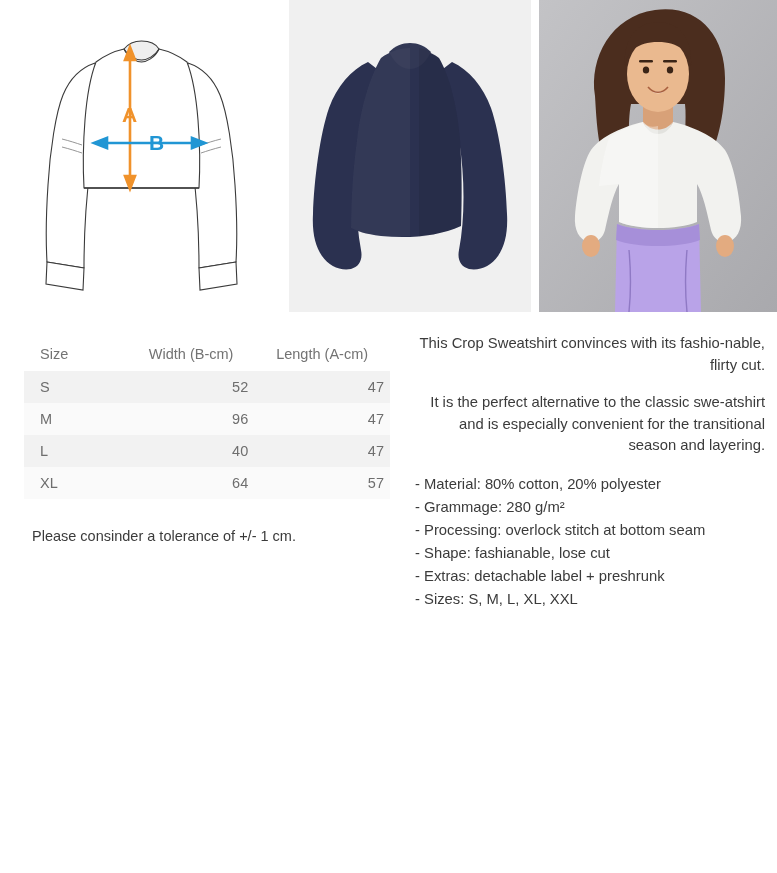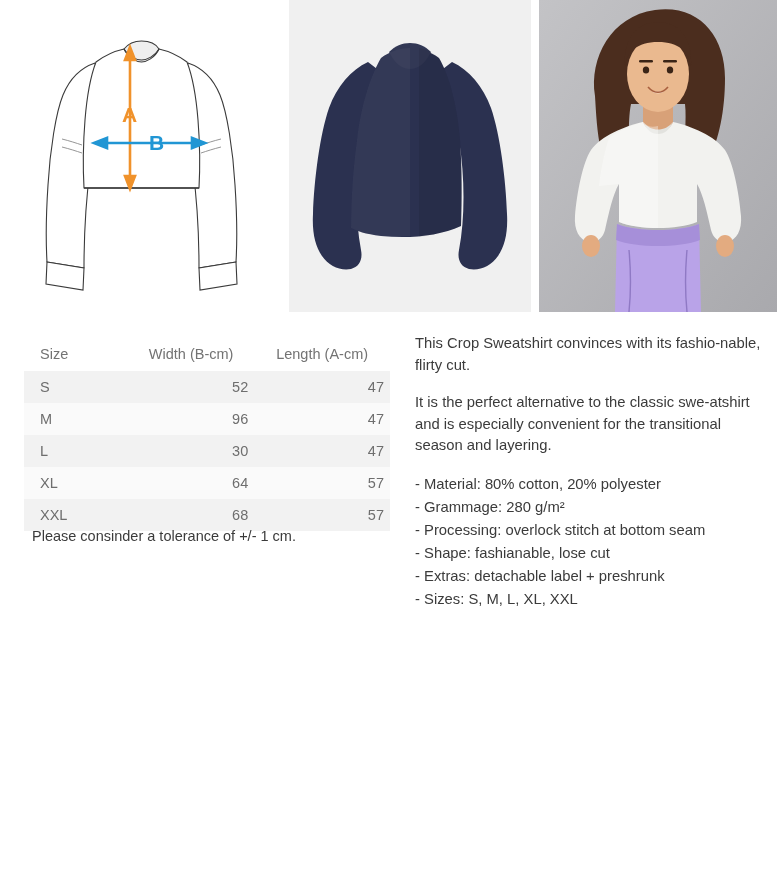--- a/index.html
+++ b/index.html
@@ -103,20 +103,21 @@
     position: absolute;
     left: 415px;
     top: 333px;
     width: 350px;
     font-size: 14.8px;
     line-height: 21.5px;
     color: #3b3b3b;
   }
   .description p {
     margin: 0 0 16px 0;
+    text-align: right;
   }
   .spec-list {
     list-style: none;
     margin: 0;
     padding: 0;
   }
   .spec-list li {
     margin: 0;
     line-height: 23px;
   }
@@ -280,31 +281,26 @@
       <td>52</td>
       <td>47</td>
     </tr>
     <tr>
       <td class="col-size">M</td>
       <td>96</td>
       <td>47</td>
     </tr>
     <tr>
       <td class="col-size">L</td>
-      <td>30</td>
+      <td>40</td>
       <td>47</td>
     </tr>
     <tr>
       <td class="col-size">XL</td>
       <td>64</td>
-      <td>57</td>
-    </tr>
-    <tr>
-      <td class="col-size">XXL</td>
-      <td>68</td>
       <td>57</td>
     </tr>
   </tbody>
 </table>
 
 <div class="tolerance-note">Please consinder a tolerance of +/- 1 cm.</div>
 
 <div class="description">
   <p>This Crop Sweatshirt convinces with its fashio-nable, flirty cut.</p>
   <p>It is the perfect alternative to the classic swe-atshirt and is especially convenient for the transitional season and layering.</p>

